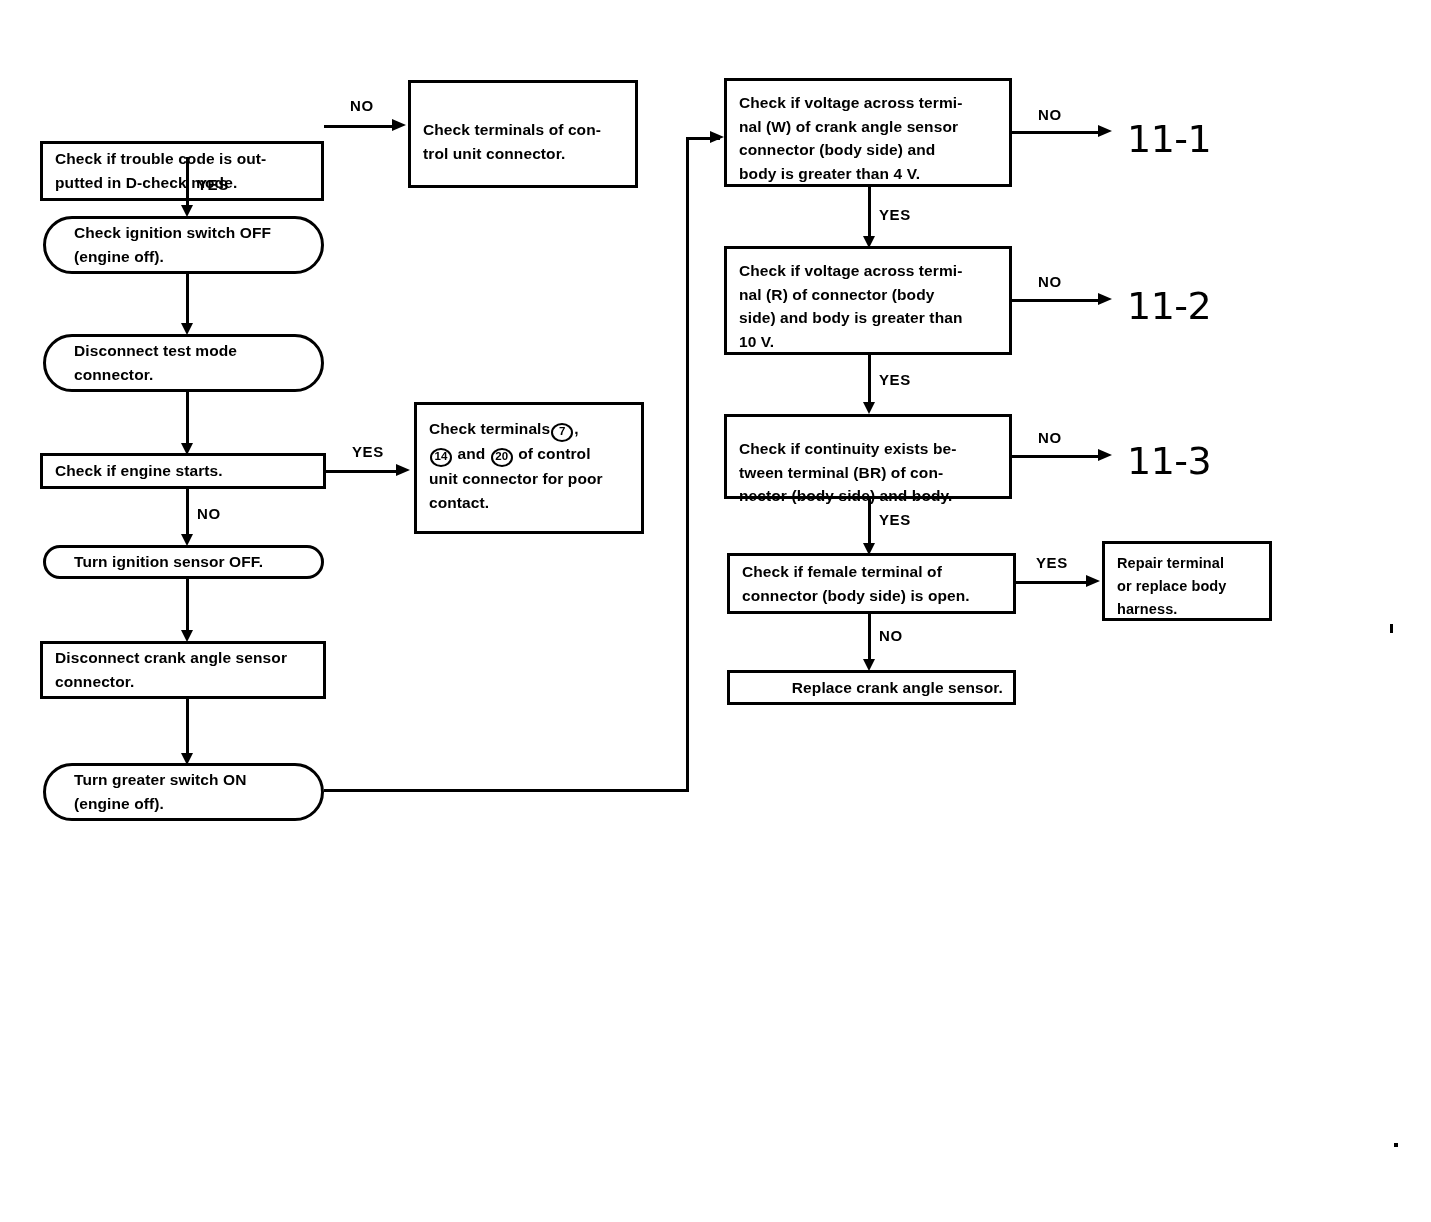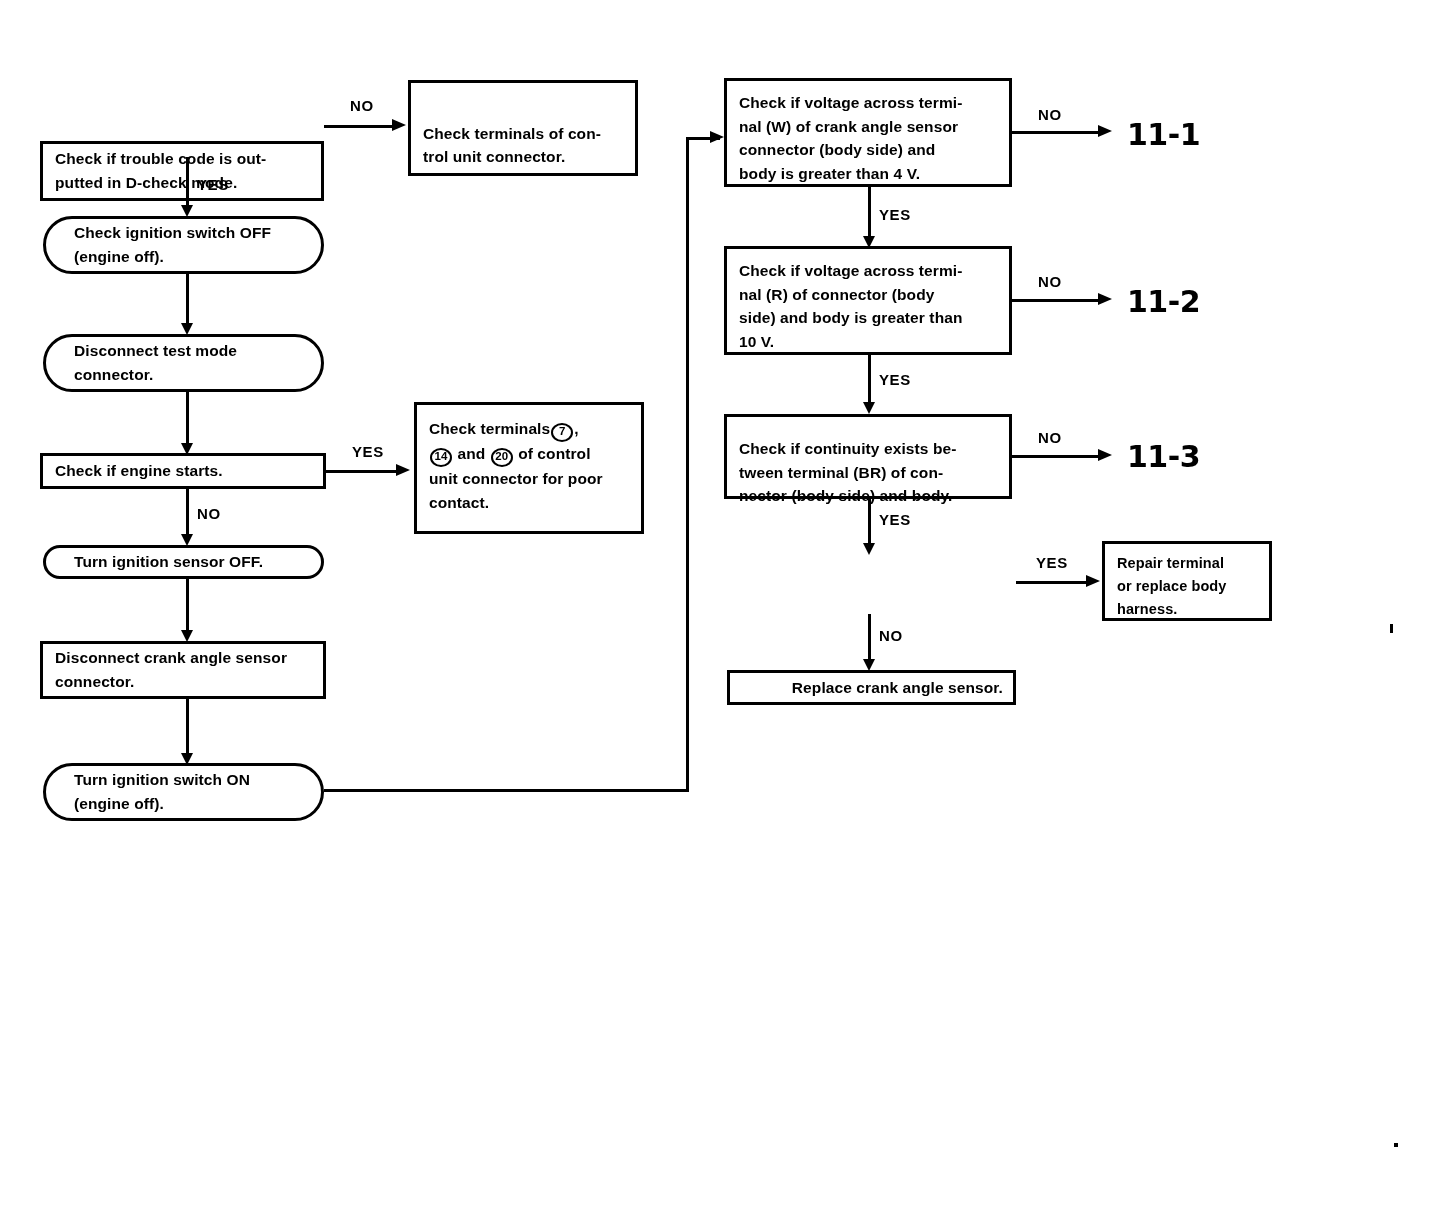--- a/index.html
+++ b/index.html
@@ -69,22 +69,22 @@
     font-size: 15px;
     font-weight: bold;
     letter-spacing: 0.6px;
     white-space: nowrap;
   }
 
   
   .ref {
     position: absolute;
     font-family: "DejaVu Sans", sans-serif;
-    font-size: 30px;
-    font-weight: bold;
+    font-size: 38px;
+    font-weight: normal;
     letter-spacing: -0.5px;
     white-space: nowrap;
   }
 
   
   .circnum {
     display: inline-block;
     border: 2.2px solid #000;
     border-radius: 50%;
     min-width: 15px;
@@ -111,21 +111,21 @@
 
   <div class="node" style="left:40px; top:97px; width:284px; height:60px;margin-top:44px;">
     <span class="txt">Check if trouble code is out-
 putted in D-check mode.</span>
   </div>
 
   <div class="hline" style="left:324px; top:125px; width:68px;"></div>
   <div class="arrow-right" style="left:392px; top:119px;"></div>
   <div class="elabel" style="left:350px; top:97px;">NO</div>
 
-  <div class="node" style="left:408px; top:80px; width:230px; height:96px; align-items:flex-end; padding-top:20px;">
+  <div class="node" style="left:408px; top:80px; width:230px; height:108px; align-items:center; padding-top:20px;">
     <span class="txt">Check terminals of con-
 trol unit connector.</span>
   </div>
 
   <div class="vline" style="left:186px; top:157px; height:53px;"></div>
   <div class="arrow-down" style="left:181px; top:205px;"></div>
   <div class="elabel" style="left:197px; top:176px;">YES</div>
 
   <div class="node stadium" style="left:43px; top:216px; width:281px; height:58px;">
     <span class="txt">Check ignition switch OFF
@@ -176,21 +176,21 @@
 
   <div class="node" style="left:40px; top:641px; width:286px; height:58px;">
     <span class="txt">Disconnect crank angle sensor
 connector.</span>
   </div>
 
   <div class="vline" style="left:186px; top:699px; height:60px;"></div>
   <div class="arrow-down" style="left:181px; top:753px;"></div>
 
   <div class="node stadium" style="left:43px; top:763px; width:281px; height:58px;">
-    <span class="txt">Turn ignition switch ON
+    <span class="txt">Turn greater switch ON
 (engine off).</span>
   </div>
 
   <div class="hline" style="left:324px; top:789px; width:365px;"></div>
   <div class="vline" style="left:686px; top:137px; height:655px;"></div>
   <div class="hline" style="left:686px; top:137px; width:34px;"></div>
   <div class="arrow-right" style="left:710px; top:131px;"></div>
 
   <div class="node" style="left:724px; top:78px; width:288px; height:109px; align-items:flex-start; padding-top:10px;">
     <span class="txt">Check if voltage across termi-
@@ -232,20 +232,24 @@
 
   <div class="hline" style="left:1012px; top:455px; width:92px;"></div>
   <div class="arrow-right" style="left:1098px; top:449px;"></div>
   <div class="elabel" style="left:1038px; top:429px;">NO</div>
   <div class="ref" style="left:1127px; top:439px;">11-3</div>
 
   <div class="vline" style="left:868px; top:499px; height:50px;"></div>
   <div class="arrow-down" style="left:863px; top:543px;"></div>
   <div class="elabel" style="left:879px; top:511px;">YES</div>
 
+  <div class="node" style="left:727px; top:553px; width:289px; height:61px;">
+    <span class="txt">Check if female terminal of
+connector (body side) is open.</span>
+  </div>
 
   <div class="hline" style="left:1016px; top:581px; width:72px;"></div>
   <div class="arrow-right" style="left:1086px; top:575px;"></div>
   <div class="elabel" style="left:1036px; top:554px;">YES</div>
 
   <div class="node" style="left:1102px; top:541px; width:170px; height:80px; align-items:flex-start; padding-top:8px;">
     <span class="txt" style="font-size:14.5px; line-height:1.58;">Repair terminal
 or replace body
 harness.</span>
   </div>

